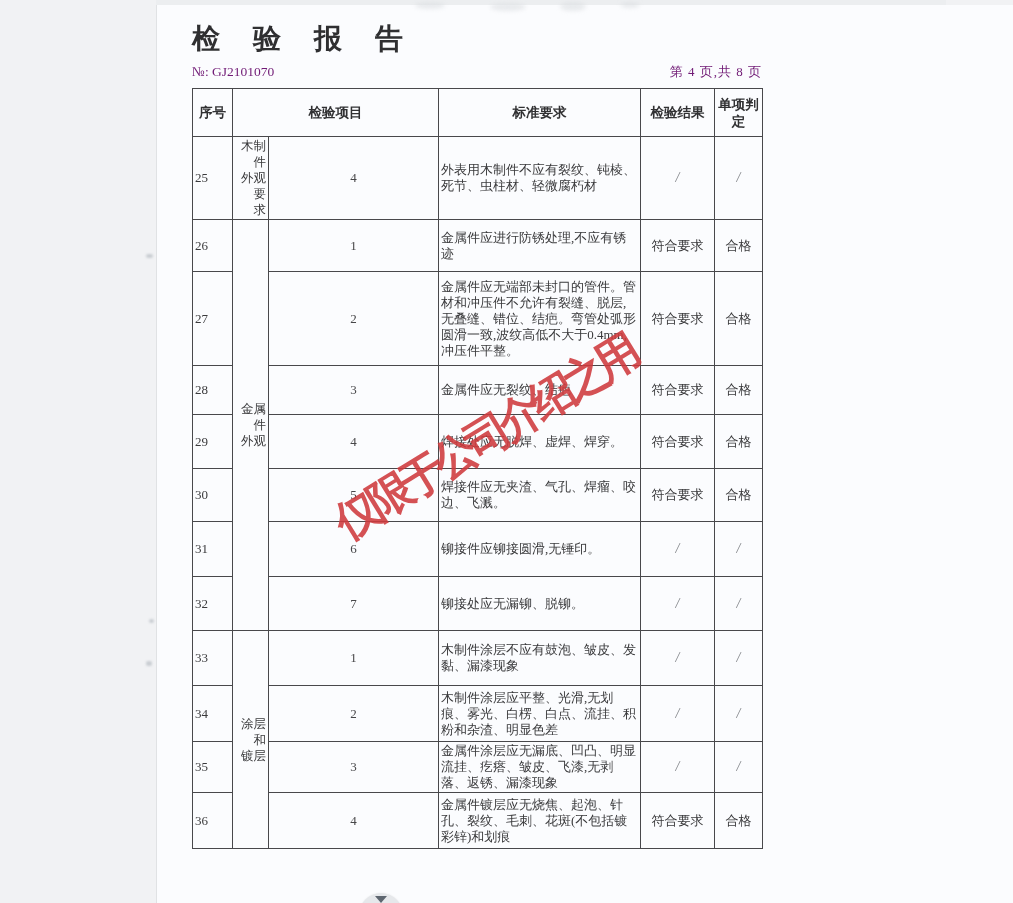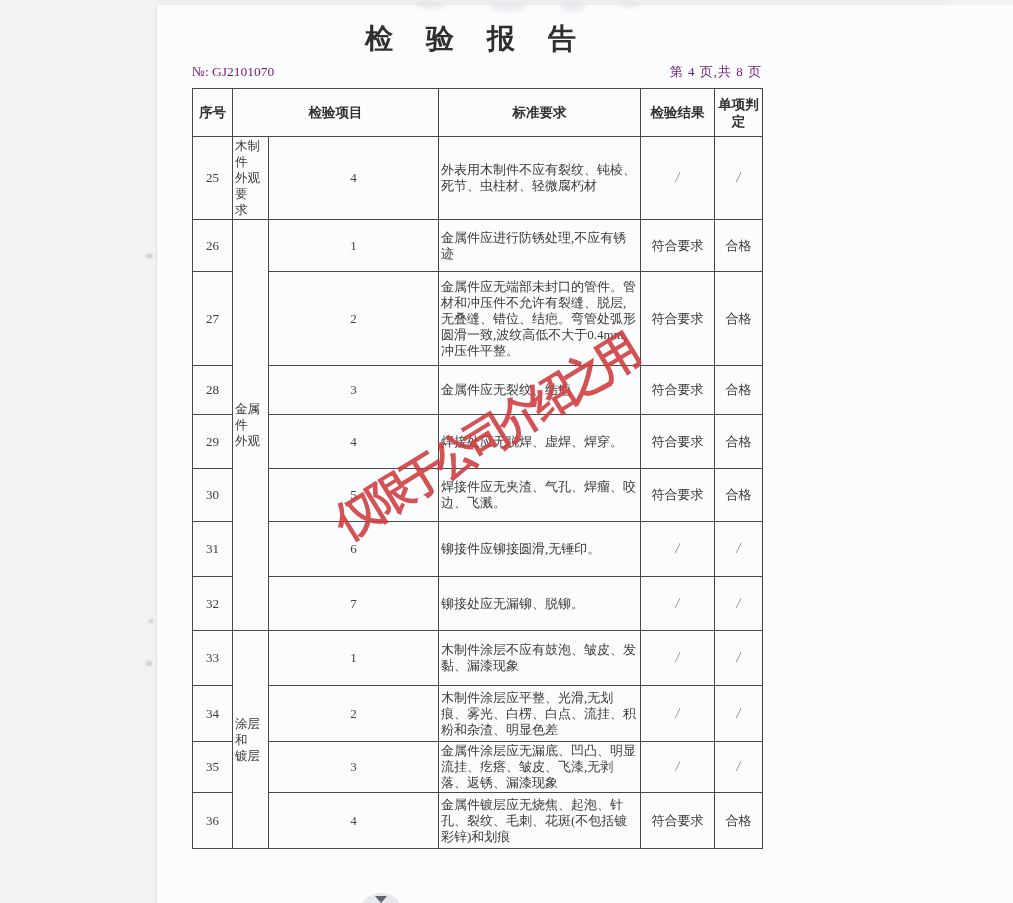--- a/index.html
+++ b/index.html
@@ -15,43 +15,43 @@
   }
   .top-smudge{
     position:absolute;left:156px;top:0;width:790px;height:5px;
     background:#eceef0;
   }
   .blob{position:absolute;background:#d9dcdf;opacity:.55;border-radius:50%;filter:blur(2px);}
   .speck{position:absolute;background:#b9bec4;opacity:.7;border-radius:2px;filter:blur(1px);}
 
   .doc-title{
     position:absolute;left:192px;top:20px;width:570px;
-    text-align:center;font-size:28px;font-weight:bold;
+    text-align:left;font-size:28px;font-weight:bold;
     letter-spacing:13px;color:#2f2f31;white-space:nowrap;
   }
   .meta-row{
     position:absolute;left:192px;top:63px;width:570px;
     display:flex;justify-content:space-between;align-items:baseline;
     font-size:13.5px;color:#701a75;
   }
   .meta-row .pageno{font-size:13px;letter-spacing:1px;text-align:right;}
 
   table.report{
     position:absolute;left:192px;top:88px;
     border-collapse:collapse;table-layout:fixed;width:570px;
     font-size:13px;color:#3a3a3c;padding-left:43px;
   }
   table.report td,table.report th{
     border:1.5px solid #48484b;vertical-align:middle;
     padding:1px 2px;overflow:hidden;
   }
   table.report thead tr{height:48px;}
   table.report th{font-size:13.5px;font-weight:600;text-align:center;line-height:17px;color:#313133;}
-  .c-no{text-align:center;font-size:13px;}
-  .c-group{text-align:left;font-size:12.5px;line-height:16px;white-space:pre-line;padding:0;}
+  .c-no{font-size:13px;}
+  .c-group{text-align:right;font-size:12.5px;line-height:16px;white-space:pre-line;padding:0;}
   .c-item{text-align:center;font-size:13px;color:#464648;}
   .c-std{text-align:left;font-size:13px;line-height:16px;padding:2px 4px;}
   .c-std.center{text-align:left;}
   .c-res,.c-ver{text-align:center;font-size:13px;}
   .slash{color:#7e8185;font-size:14px;font-style:italic;}
 
   .watermark{
     position:absolute;left:485px;top:438px;
     transform:translate(-50%,-50%) rotate(-31.5deg);
     font-size:45px;font-weight:bold;letter-spacing:-7px;

